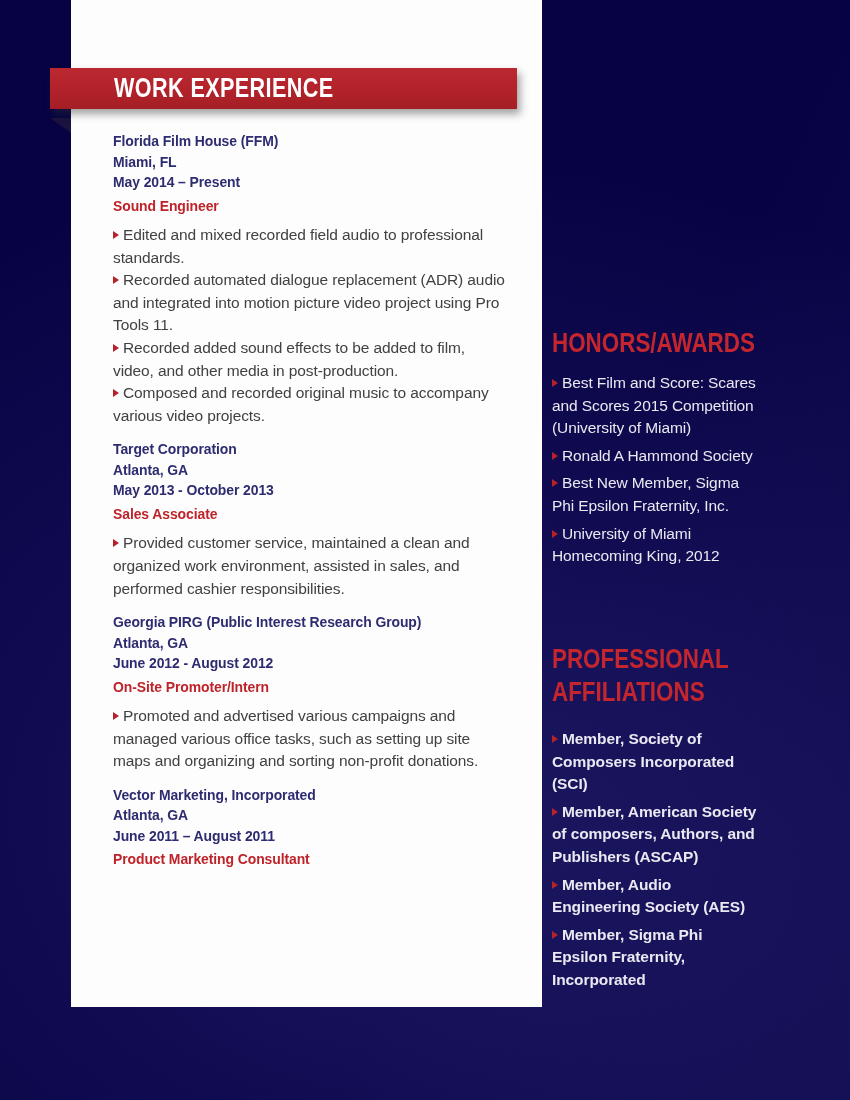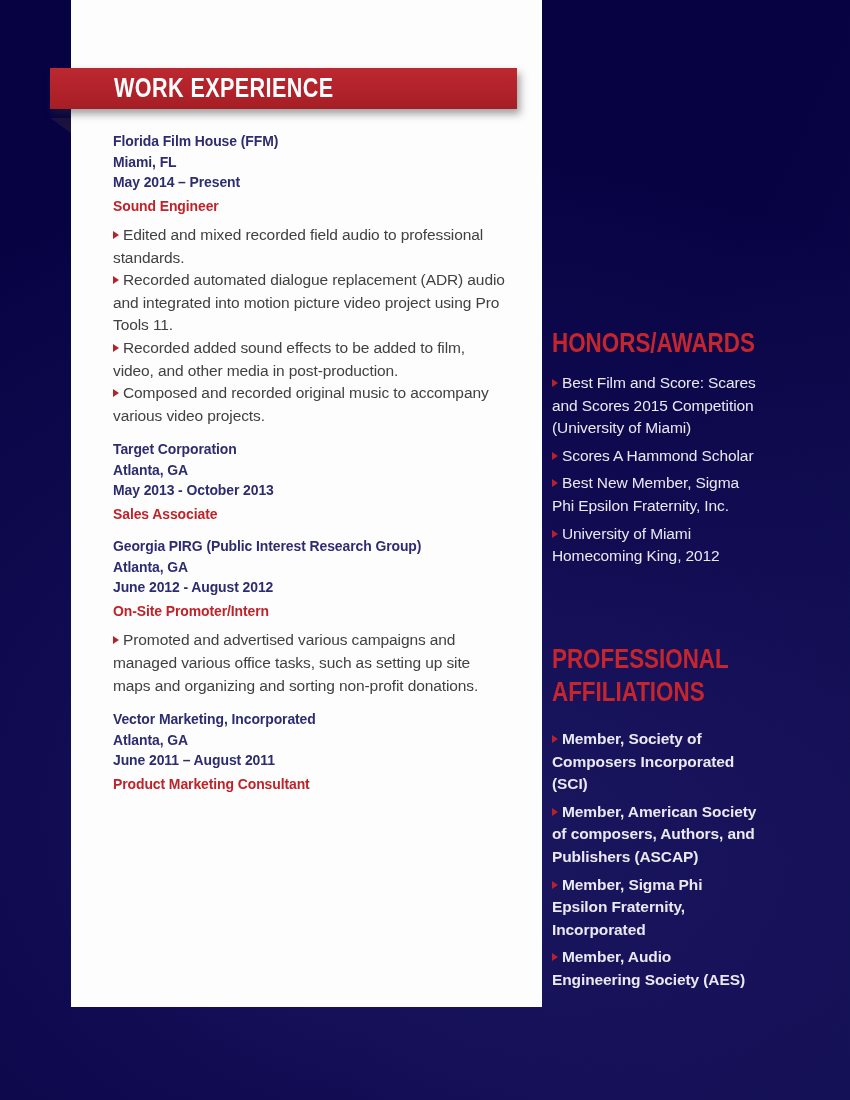--- a/index.html
+++ b/index.html
@@ -91,20 +91,23 @@
         <p class="bl"><i class="tri"></i><span>Recorded added sound effects to be added to film, video, and other media in post-production.</span></p>
         <p class="bl"><i class="tri"></i><span>Composed and recorded original music to accompany various video projects.</span></p>
       </div>
     </section>
 
     <section class="job">
       <div class="job-head">Target Corporation</div>
       <div class="job-head">Atlanta, GA</div>
       <div class="job-head">May 2013 - October 2013</div>
       <div class="role">Sales Associate</div>
+      <div class="bullets">
+        <p class="bl"><i class="tri"></i><span>Provided customer service, maintained a clean and organized work environment, assisted in sales, and performed cashier responsibilities.</span></p>
+      </div>
     </section>
 
     <section class="job">
       <div class="job-head">Georgia PIRG (Public Interest Research Group)</div>
       <div class="job-head">Atlanta, GA</div>
       <div class="job-head">June 2012 - August 2012</div>
       <div class="role">On-Site Promoter/Intern</div>
       <div class="bullets">
         <p class="bl"><i class="tri"></i><span>Promoted and advertised various campaigns and managed various office tasks, such as setting up site maps and organizing and sorting non-profit donations.</span></p>
       </div>
@@ -116,29 +119,29 @@
       <div class="job-head">June 2011 – August 2011</div>
       <div class="role">Product Marketing Consultant</div>
     </section>
 
   </div>
 
   <section class="sb-section sb-honors">
     <h2 class="sb-title">HONORS/AWARDS</h2>
     <div class="sb-items">
       <p class="bl"><i class="tri"></i><span>Best Film and Score: Scares and Scores 2015 Competition (University of Miami)</span></p>
-      <p class="bl"><i class="tri"></i><span>Scores A Hammond Scholar</span></p>
+      <p class="bl"><i class="tri"></i><span>Ronald A Hammond Society</span></p>
       <p class="bl"><i class="tri"></i><span>Best New Member, Sigma Phi Epsilon Fraternity, Inc.</span></p>
       <p class="bl"><i class="tri"></i><span>University of Miami Homecoming King, 2012</span></p>
     </div>
   </section>
 
   <section class="sb-section sb-aff">
     <h2 class="sb-title">PROFESSIONAL AFFILIATIONS</h2>
     <div class="sb-items">
       <p class="bl"><i class="tri"></i><span>Member, Society of Composers Incorporated (SCI)</span></p>
       <p class="bl"><i class="tri"></i><span>Member, American Society of composers, Authors, and Publishers (ASCAP)</span></p>
+      <p class="bl"><i class="tri"></i><span>Member, Audio Engineering Society (AES)</span></p>
       <p class="bl"><i class="tri"></i><span>Member, Sigma Phi Epsilon Fraternity, Incorporated</span></p>
-      <p class="bl"><i class="tri"></i><span>Member, Audio Engineering Society (AES)</span></p>
     </div>
   </section>
 
 </div>
 
 </body></html>

